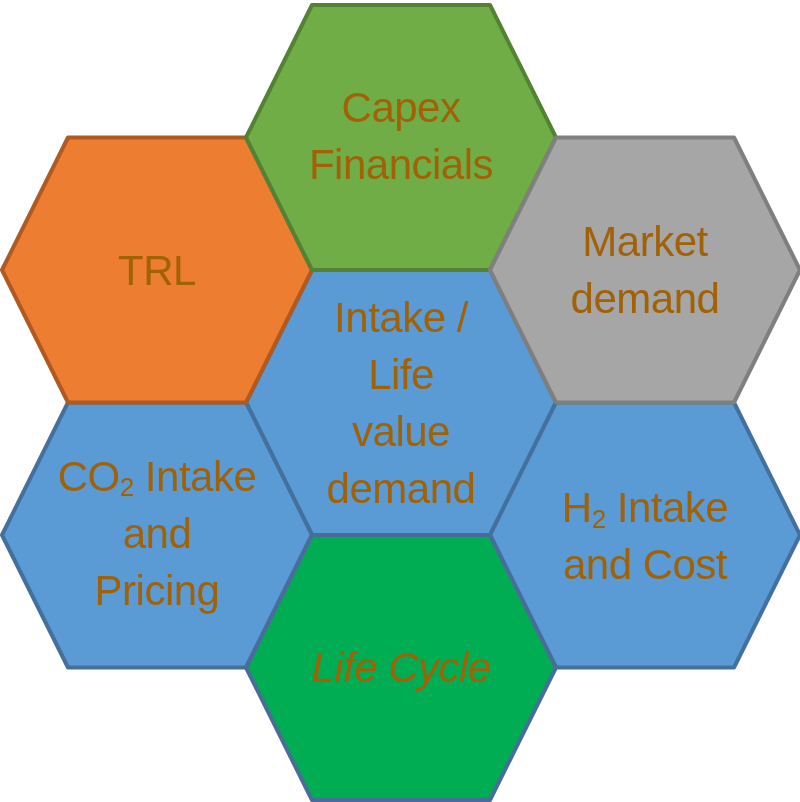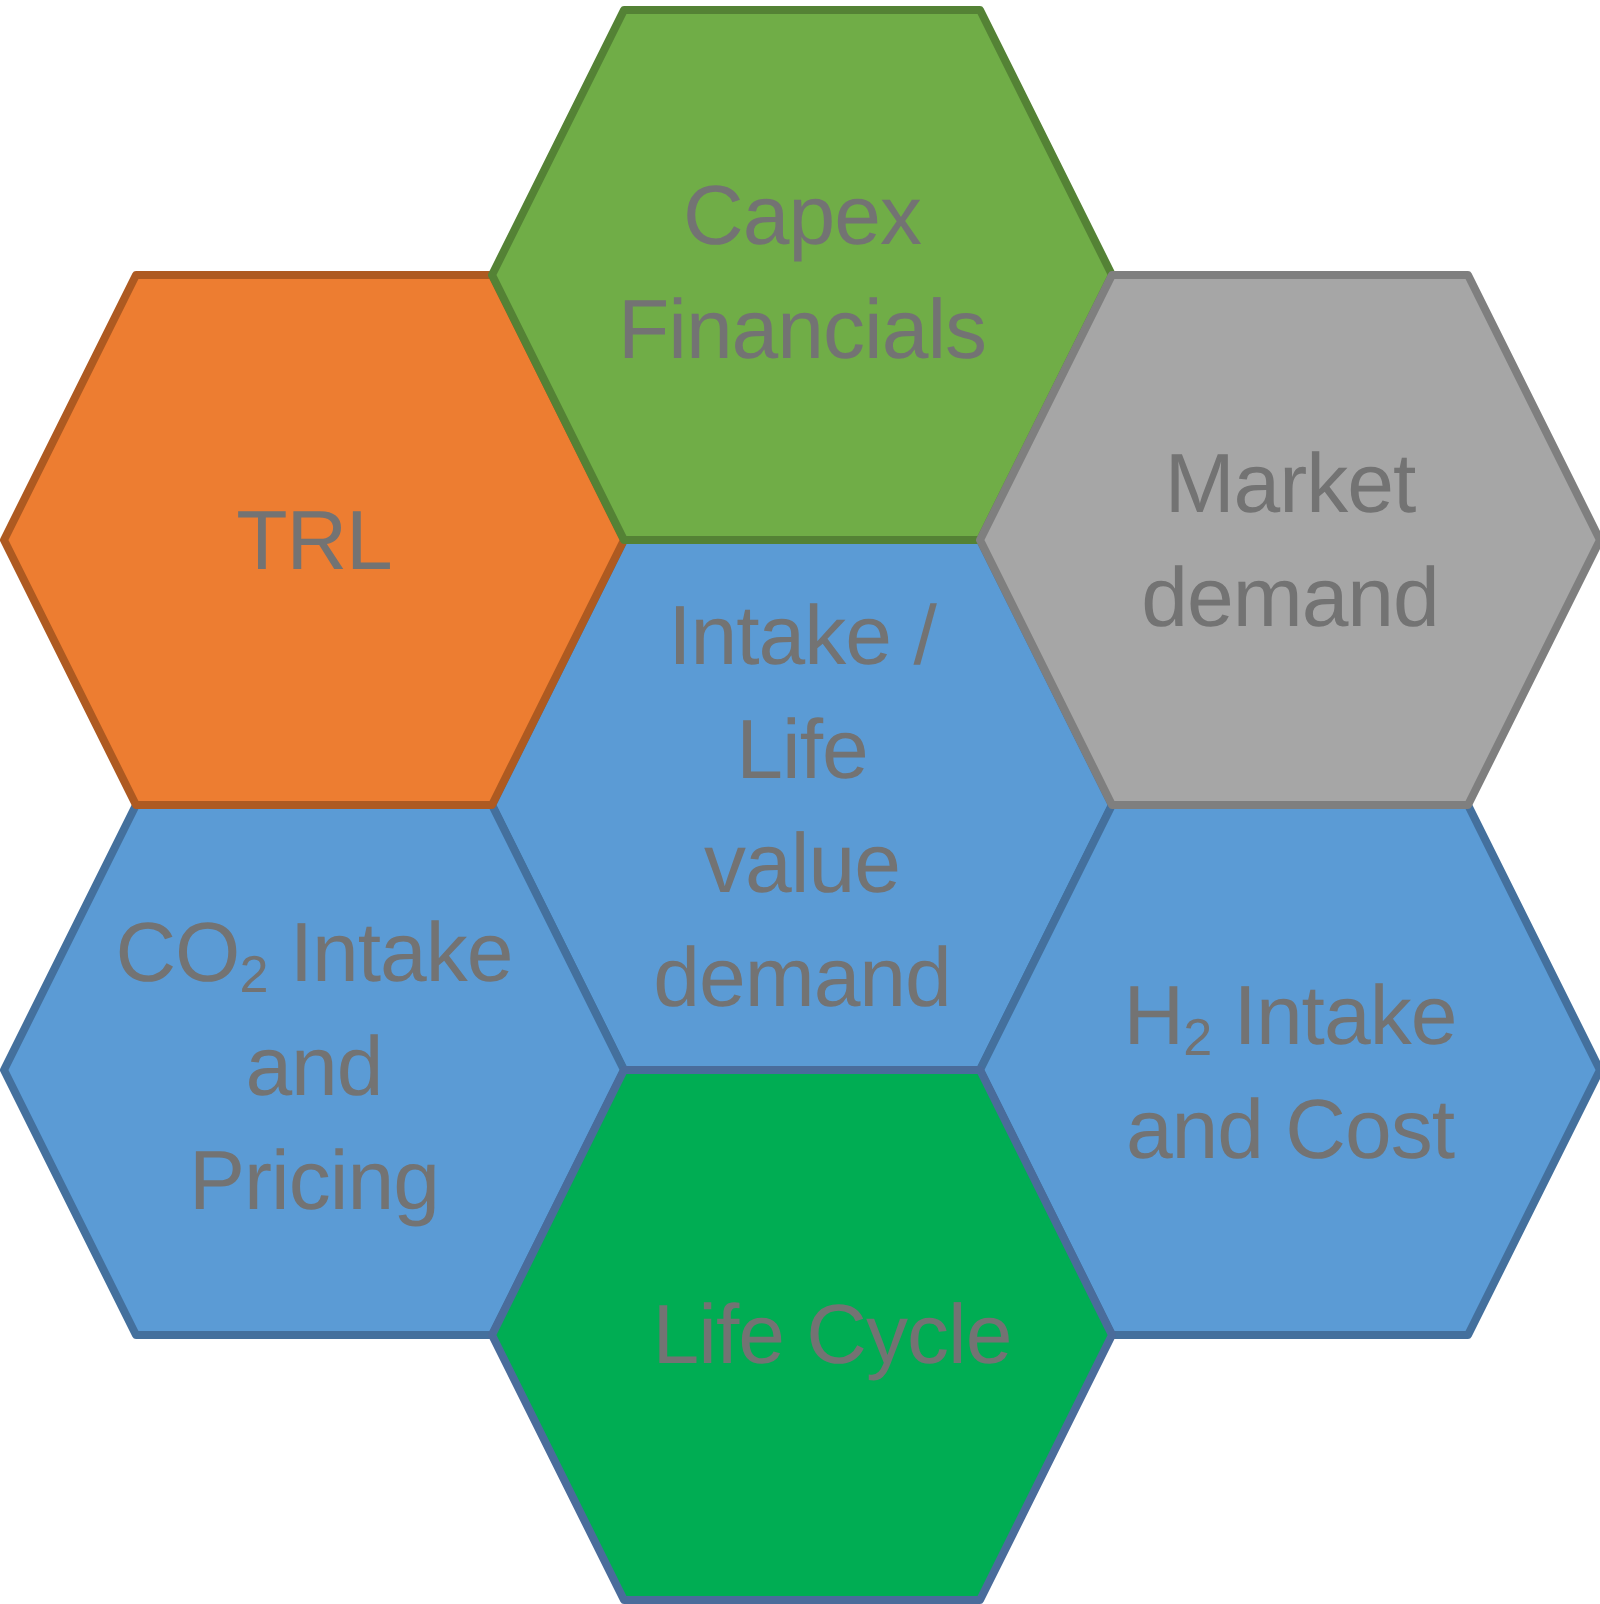--- a/index.html
+++ b/index.html
@@ -23,40 +23,40 @@
   }
   .hex-poly {
     stroke-width: 4;
     stroke-linejoin: round;
   }
   .hex-label {
     position: absolute;
     transform: translate(-50%, -50%);
     width: 320px;
     text-align: center;
-    color: #737373;
+    color: #a16207;
     font-size: 42px;
     line-height: 57px;
     letter-spacing: -0.5px;
     white-space: nowrap;
     pointer-events: none;
   }
   .hex-label sub {
     font-size: 0.62em;
     line-height: 0;
     vertical-align: -0.22em;
   }
   
   .lbl-capex     { left: 401px; top: 136px; }
   .lbl-trl       { left: 157px; top: 270px; }
   .lbl-market    { left: 645px; top: 270px; }
   .lbl-product   { left: 401px; top: 403px; }
   .lbl-co2       { left: 157px; top: 533px; }
   .lbl-h2        { left: 645px; top: 536px; }
-  .lbl-lifecycle { left: 416px; top: 667px; }
+  .lbl-lifecycle { left: 401px; top: 667px; font-style: italic; }
 </style>
 </head>
 <body>
 
 <div class="stage">
 
   <svg width="800" height="802" viewBox="0 0 800 802">
 
     <polygon class="hex-poly" points="246,402.5 312,270 490,270 556,402.5 490,535 312,535" fill="#5B9BD5" stroke="#44709D"></polygon>
     <polygon class="hex-poly" points="2,535 68,402.5 246,402.5 312,535 246,667.5 68,667.5" fill="#5B9BD5" stroke="#44709D"></polygon>

